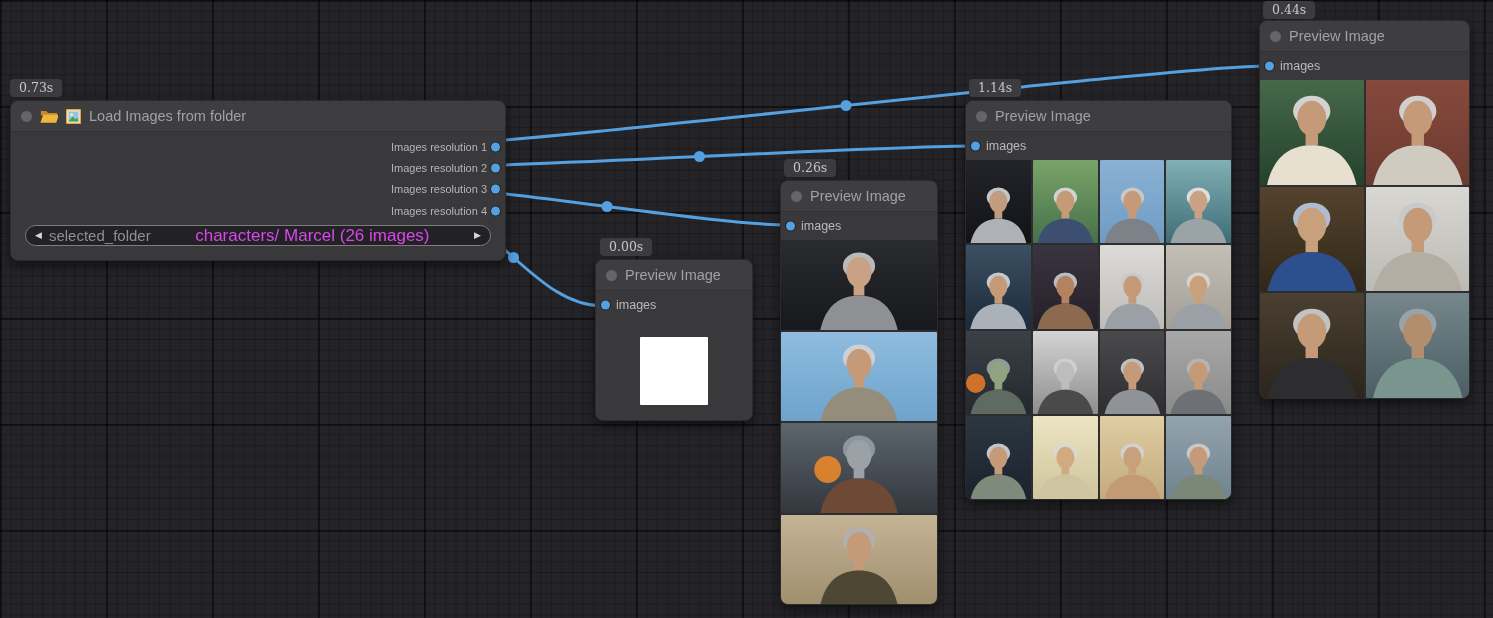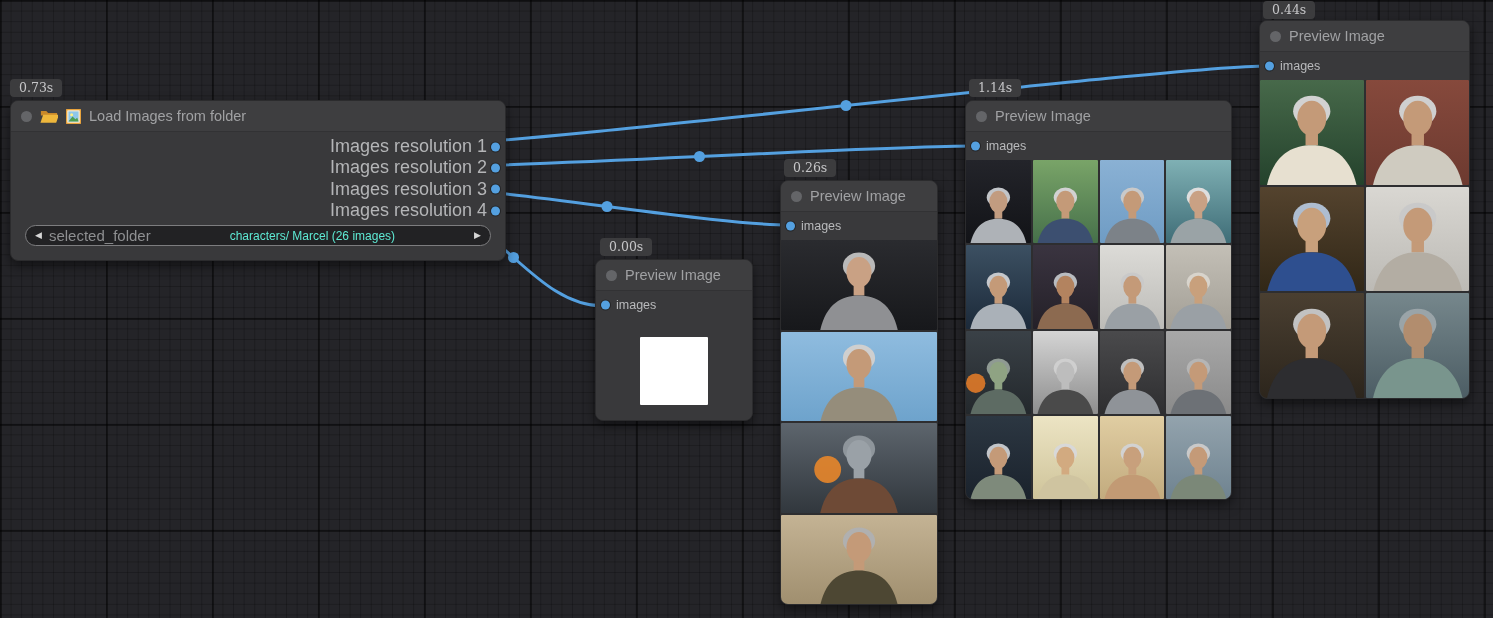--- a/index.html
+++ b/index.html
@@ -27,29 +27,29 @@
     flex:0 0 30px;display:flex;align-items:center;gap:8px;padding:0 10px;
     background:#3e3e40;border-radius:7px 7px 0 0;
     border-bottom:1px solid rgba(0,0,0,0.18);
   }
   .collapse-dot{width:11px;height:11px;border-radius:50%;background:#646568;flex:0 0 auto;}
   .title-text{font-size:14.5px;color:#a0a1a3;white-space:nowrap;overflow:hidden;}
   .titlebar .nicon{display:flex;align-items:center;flex:0 0 auto;}
 
   .outputs{padding-top:4px;}
   .out-row{position:relative;height:21.3px;display:flex;align-items:center;justify-content:flex-end;padding-right:18px;}
-  .out-label{font-size:18px;color:#b4b5b7;}
+  .out-label{font-size:11px;color:#b4b5b7;}
   .port{width:9px;height:9px;border-radius:50%;background:var(--link,#54a0e0);box-shadow:0 0 0 1px rgba(0,0,0,0.35);}
   .out-port{position:absolute;right:5px;top:50%;transform:translateY(-50%);}
 
   .widgetrow{margin:4px 14px 0;height:21px;display:flex;align-items:center;
     background:#222224;border:1px solid #7d7d7f;border-radius:11px;padding:0 9px;box-sizing:border-box;}
   .widget-arrow{color:#d6d6d6;font-size:9px;flex:0 0 auto;cursor:pointer;line-height:1;}
   .widget-name{font-size:15px;color:#8e8f91;margin-left:7px;white-space:nowrap;}
-  .widget-value{flex:1;text-align:center;font-size:12px;color:#5eead4;white-space:nowrap;overflow:hidden;}
+  .widget-value{flex:1;text-align:center;font-size:17px;color:#d946ef;white-space:nowrap;overflow:hidden;}
 
   .in-row{position:relative;flex:0 0 28px;display:flex;align-items:center;}
   .in-port{position:absolute;left:5px;top:50%;transform:translateY(-50%);}
   .in-label{font-size:12.5px;color:#b9babc;margin-left:20px;}
 
   .thumbs{flex:1;min-height:0;background:#2e2e30;border-radius:0 0 7px 7px;overflow:hidden;}
   .thumbs.col{display:flex;flex-direction:column;gap:2px;}
   .thumbs.g4{display:grid;grid-template-columns:repeat(4,1fr);grid-auto-rows:1fr;gap:2px;}
   .thumbs.g2{display:grid;grid-template-columns:repeat(2,1fr);grid-auto-rows:1fr;gap:2px;}
   .thumbs.blankwrap{display:flex;flex-direction:column;align-items:center;padding-top:18px;background:#39393b;}

